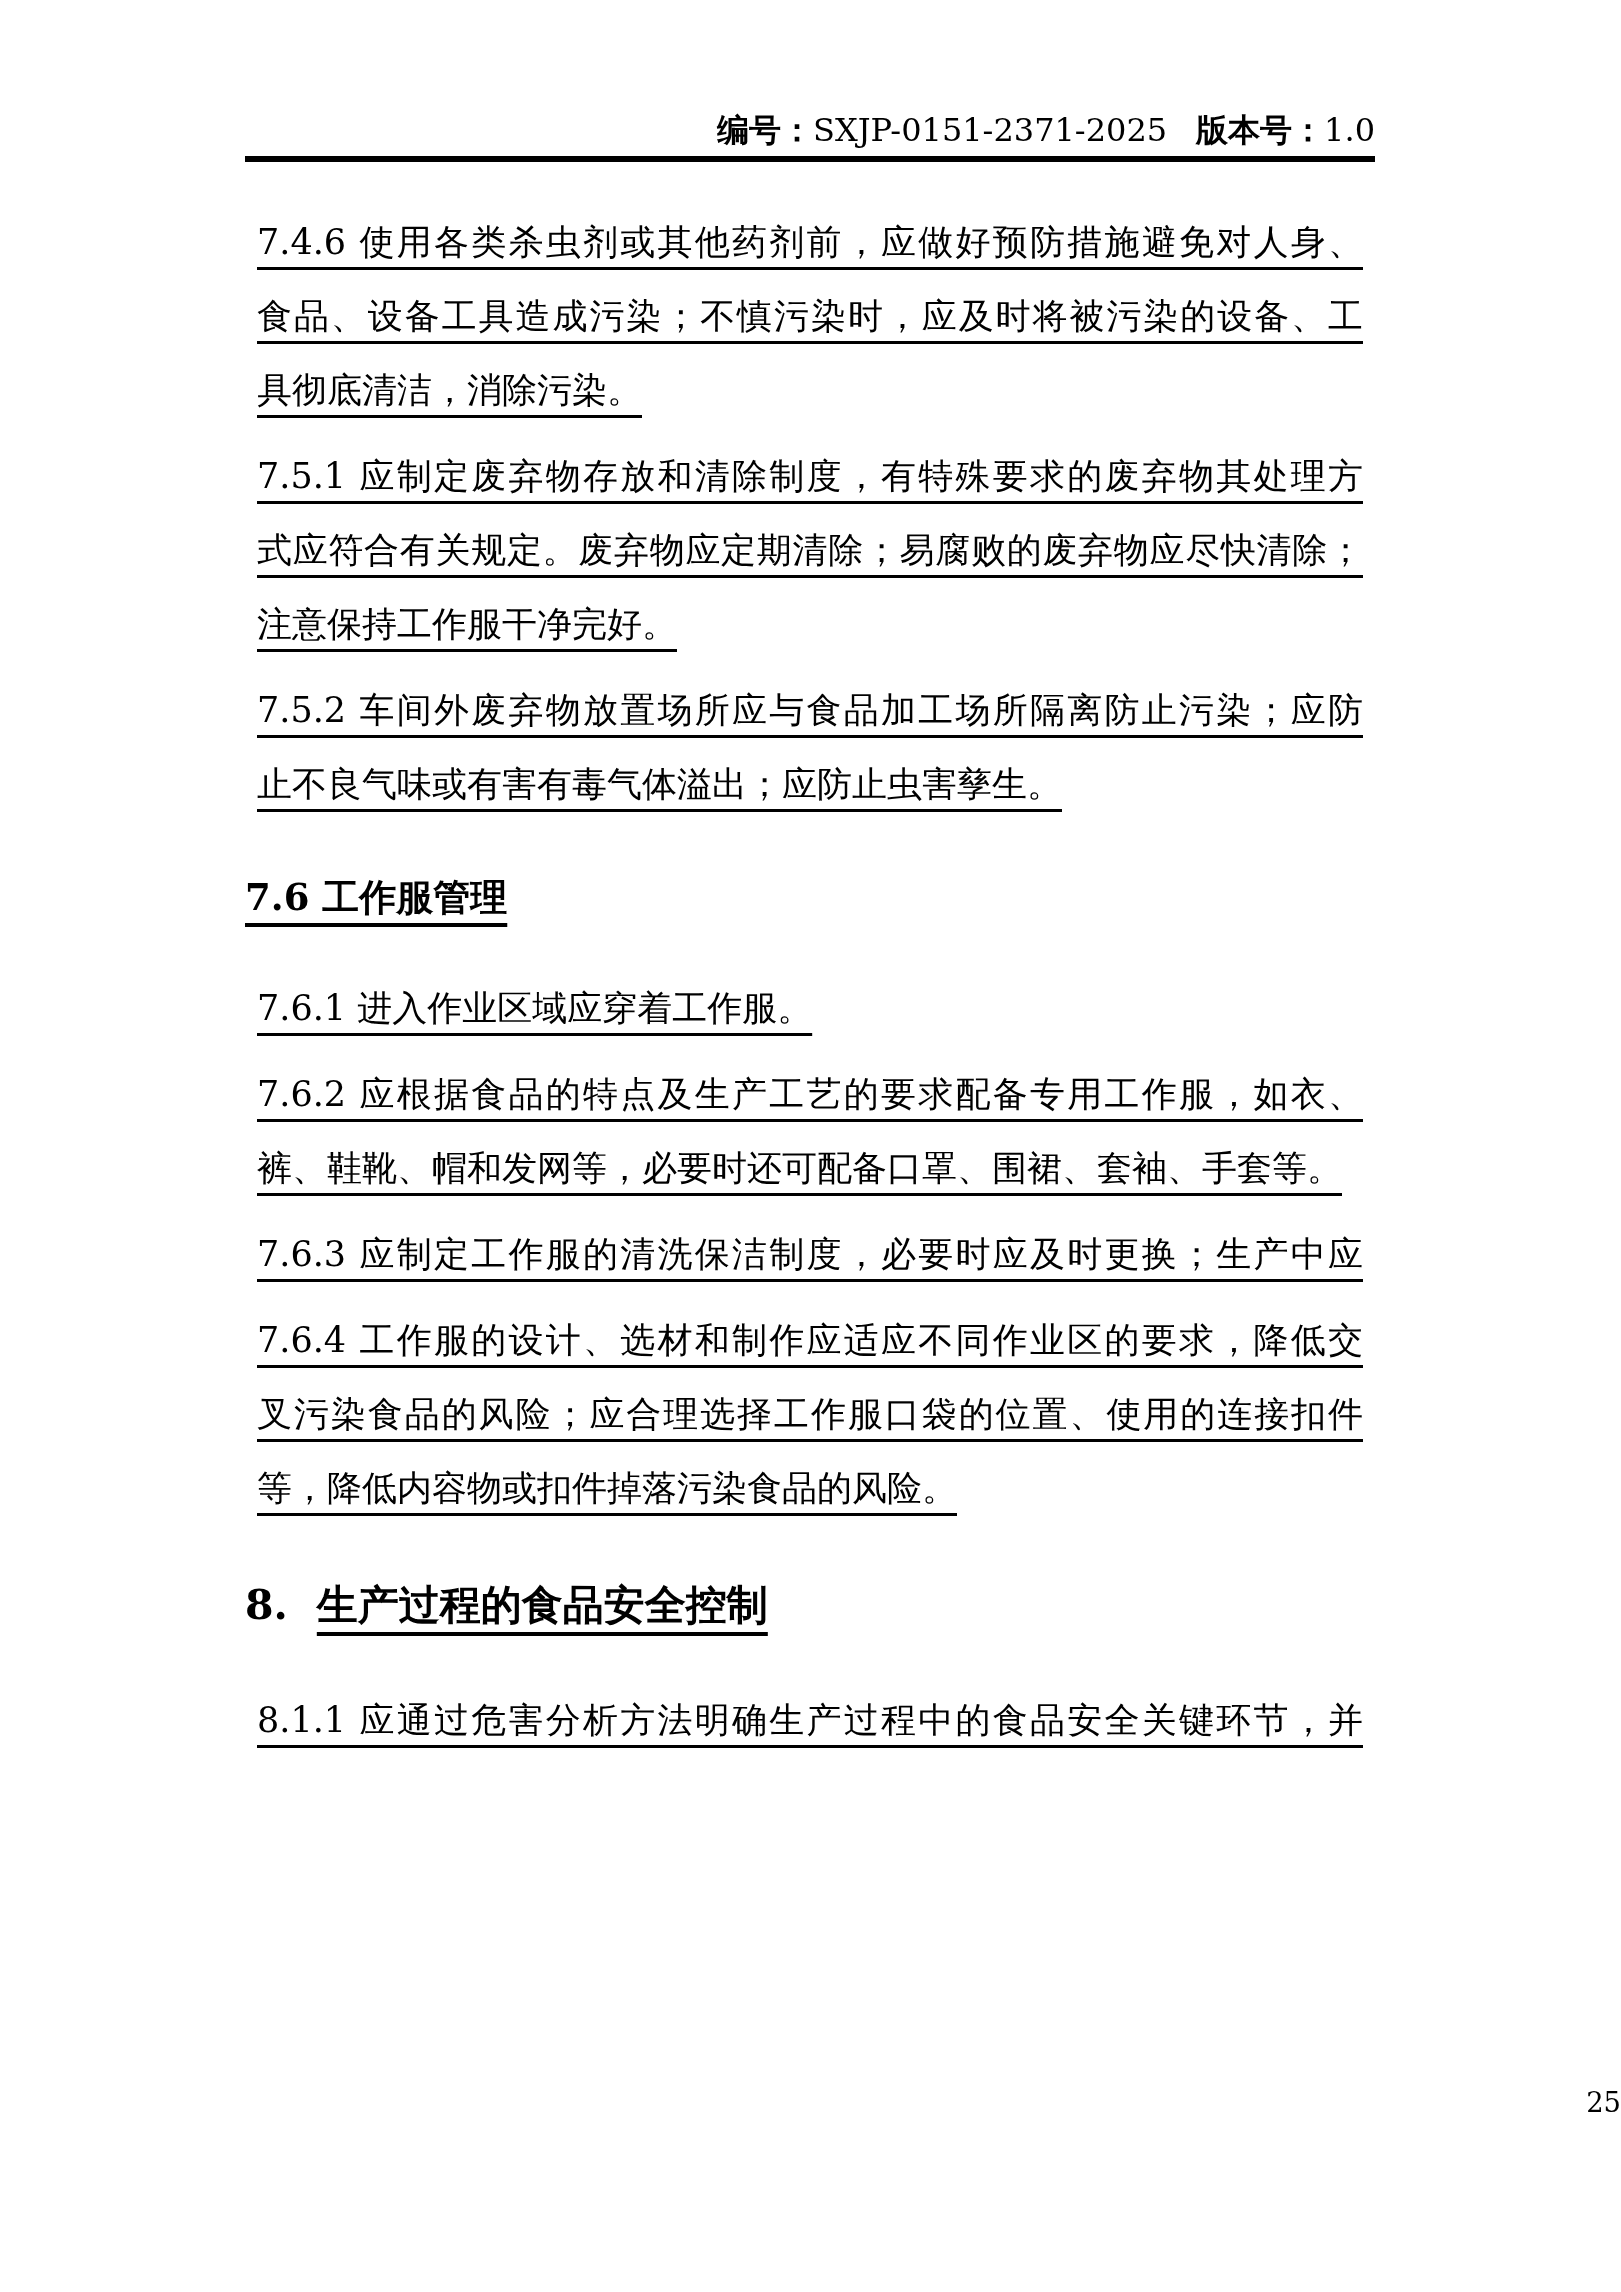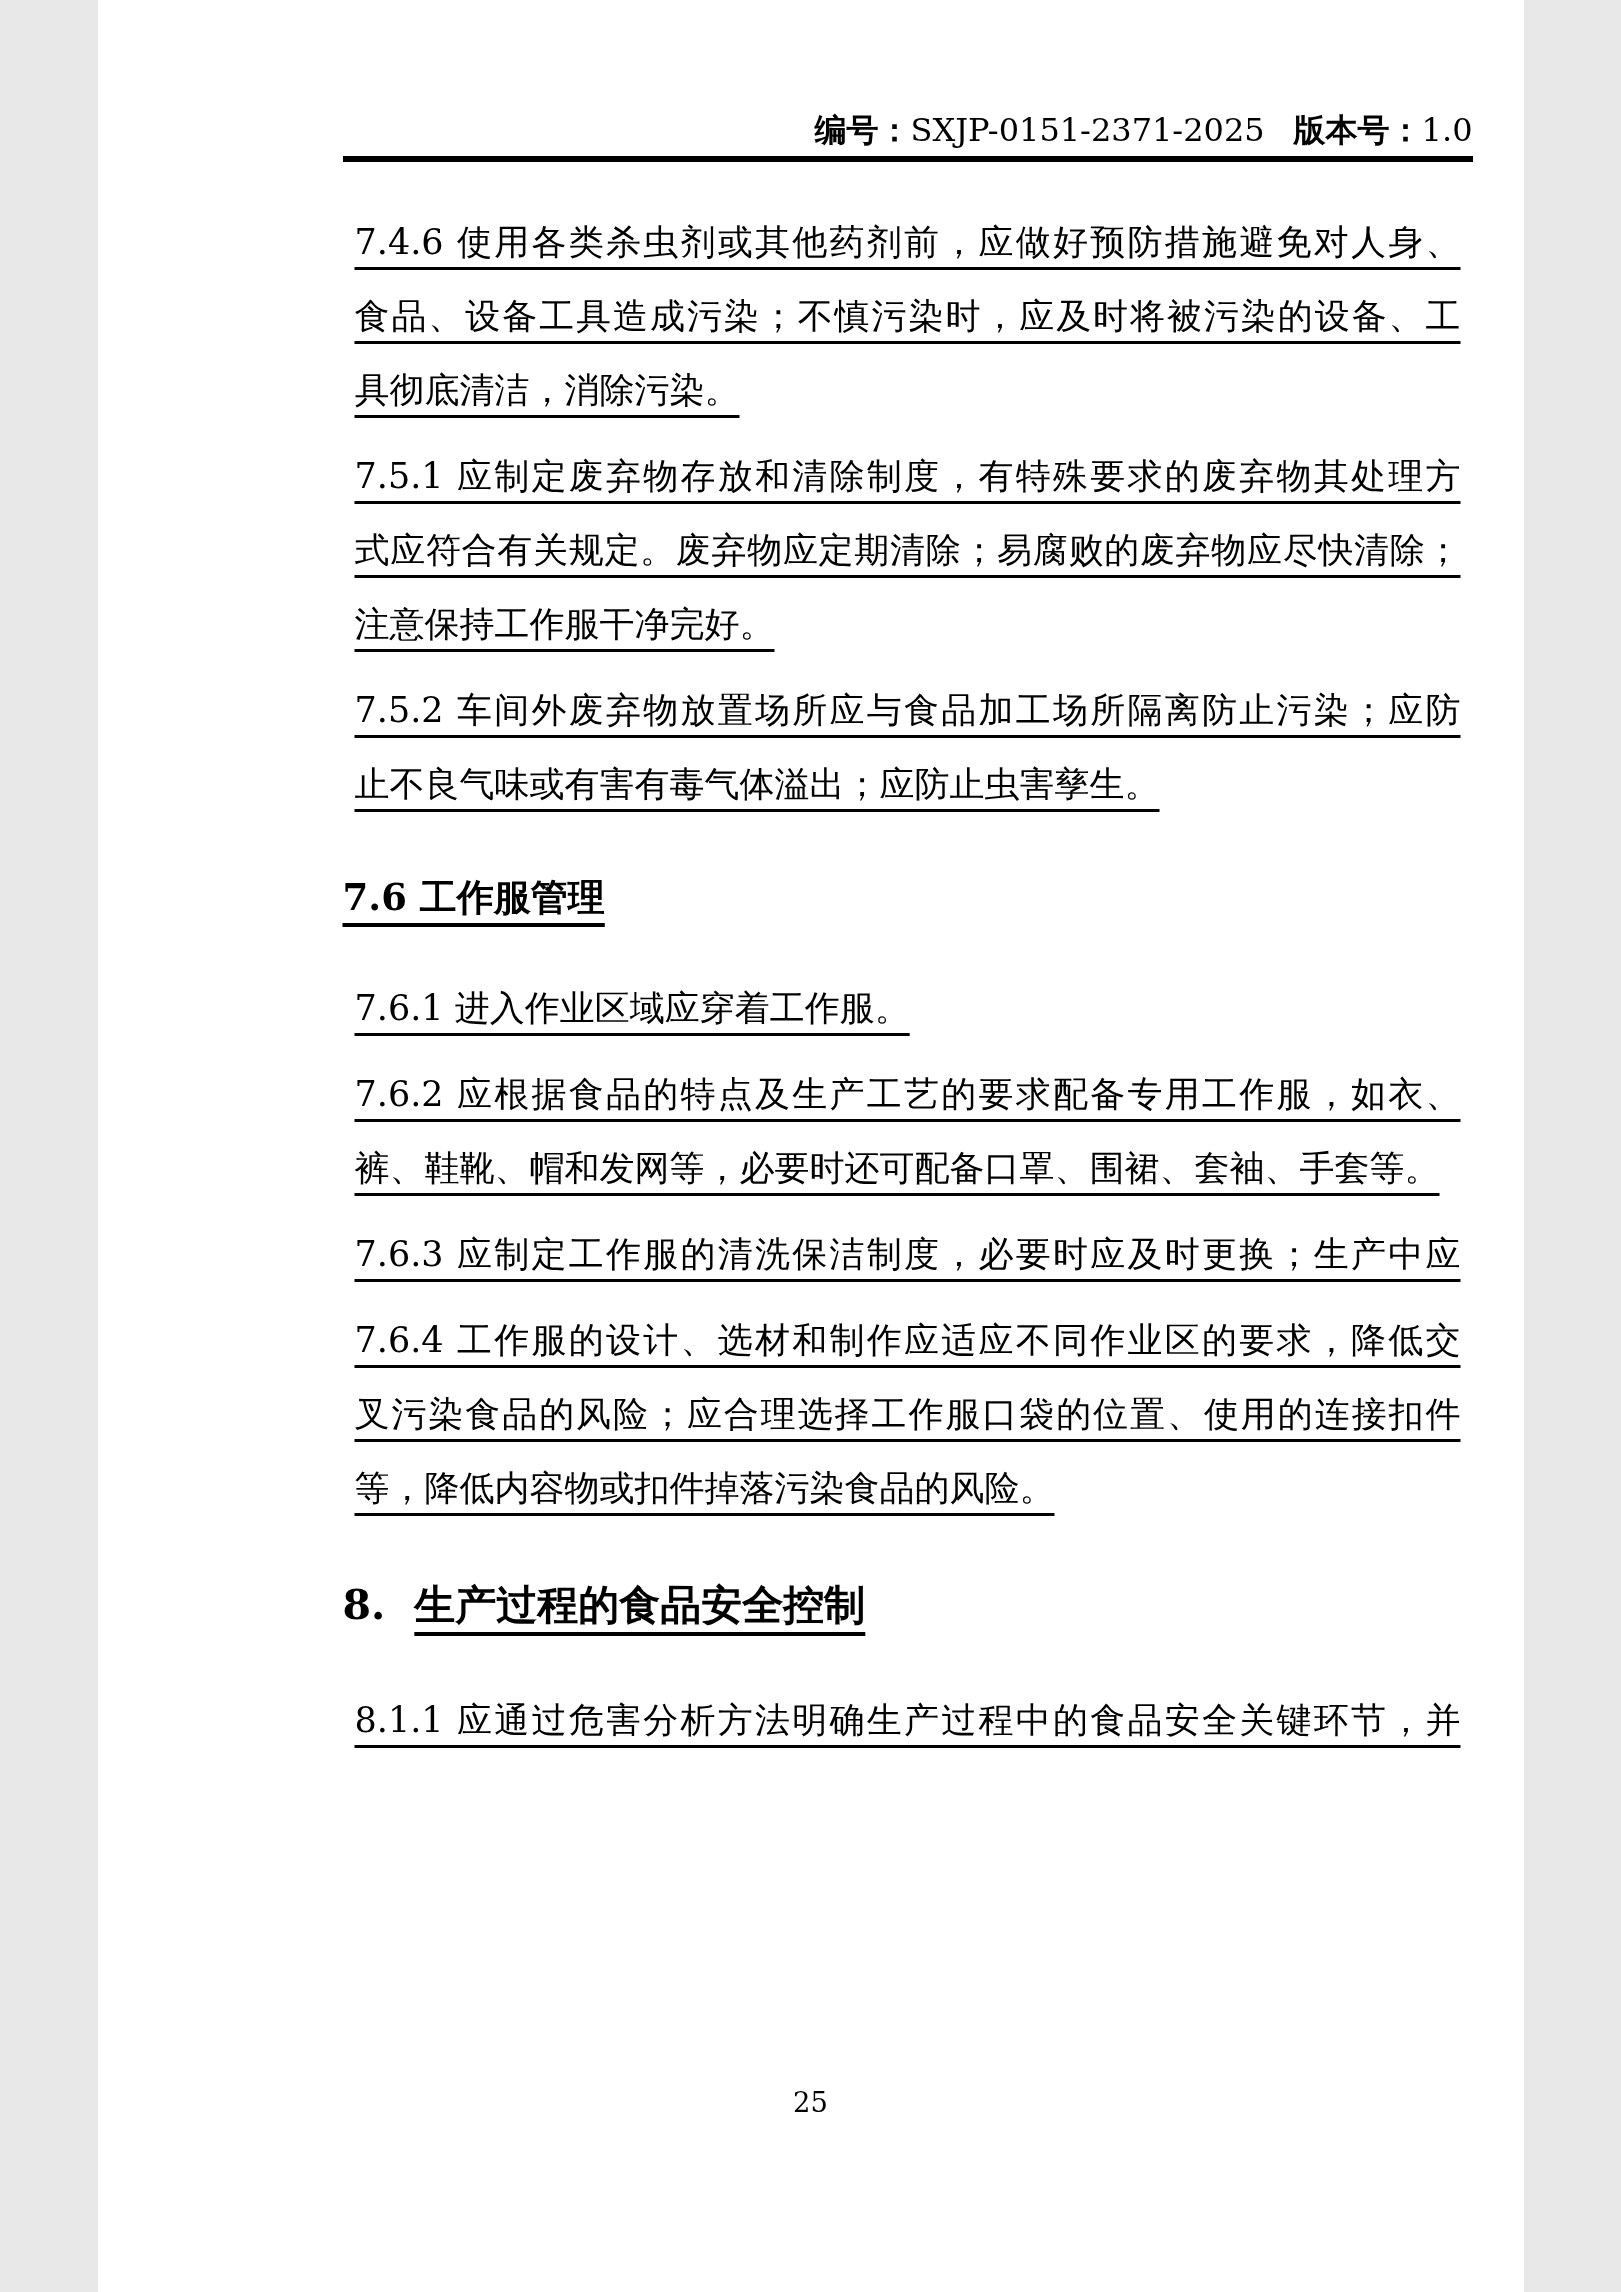--- a/index.html
+++ b/index.html
@@ -1,18 +1,18 @@
 <!DOCTYPE html>
 <html><head>
 <meta charset="utf-8">
 <style>
   html,body { margin:0; padding:0; background:#e8e8e8; }
   .page {
     position:relative;
-    width:1426px;
+    width:1621px;
     height:2293px;
     background:#ffffff;
     font-family:"DejaVu Serif","Liberation Serif",serif;
     color:#000000;
     overflow:hidden;
     margin:0 auto;
   }
   .content {
     position:absolute;
     left:245px;
@@ -62,21 +62,21 @@
     line-height:82px;
     margin:39px 0 37px 0;
   }
   .h1 .num { margin-right:29px; }
   .h1 .u { text-decoration-thickness:3.9px; }
   .page-number {
     position:absolute;
     top:2086px;
     left:0;
     width:100%;
-    text-align:center;
+    text-align:right;
     font-size:27.4px;
     line-height:33px;
   }
 </style>
 </head>
 <body>
 
 <div class="page">
   <div class="content">
 

